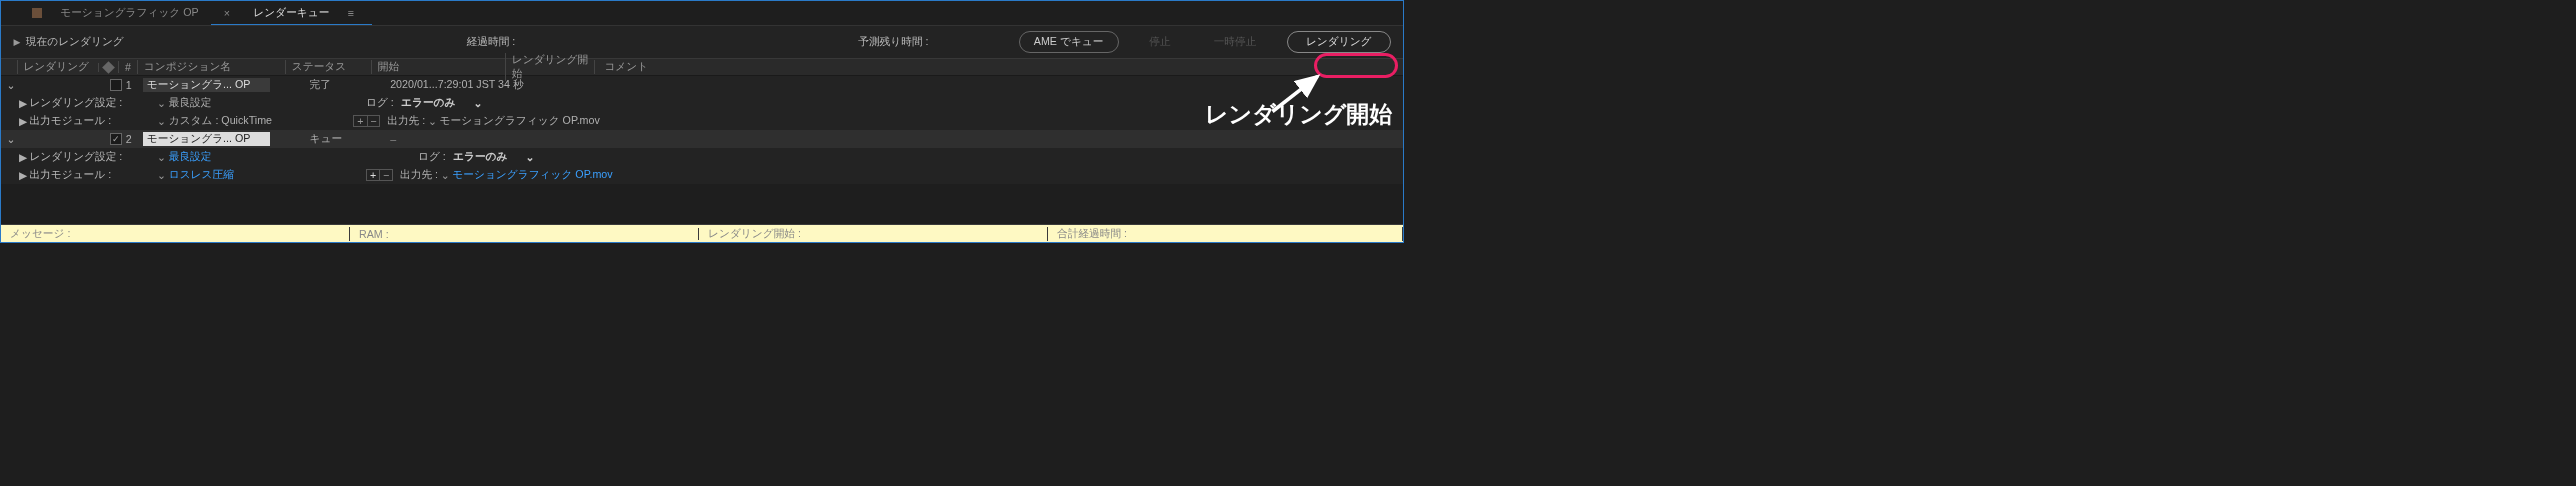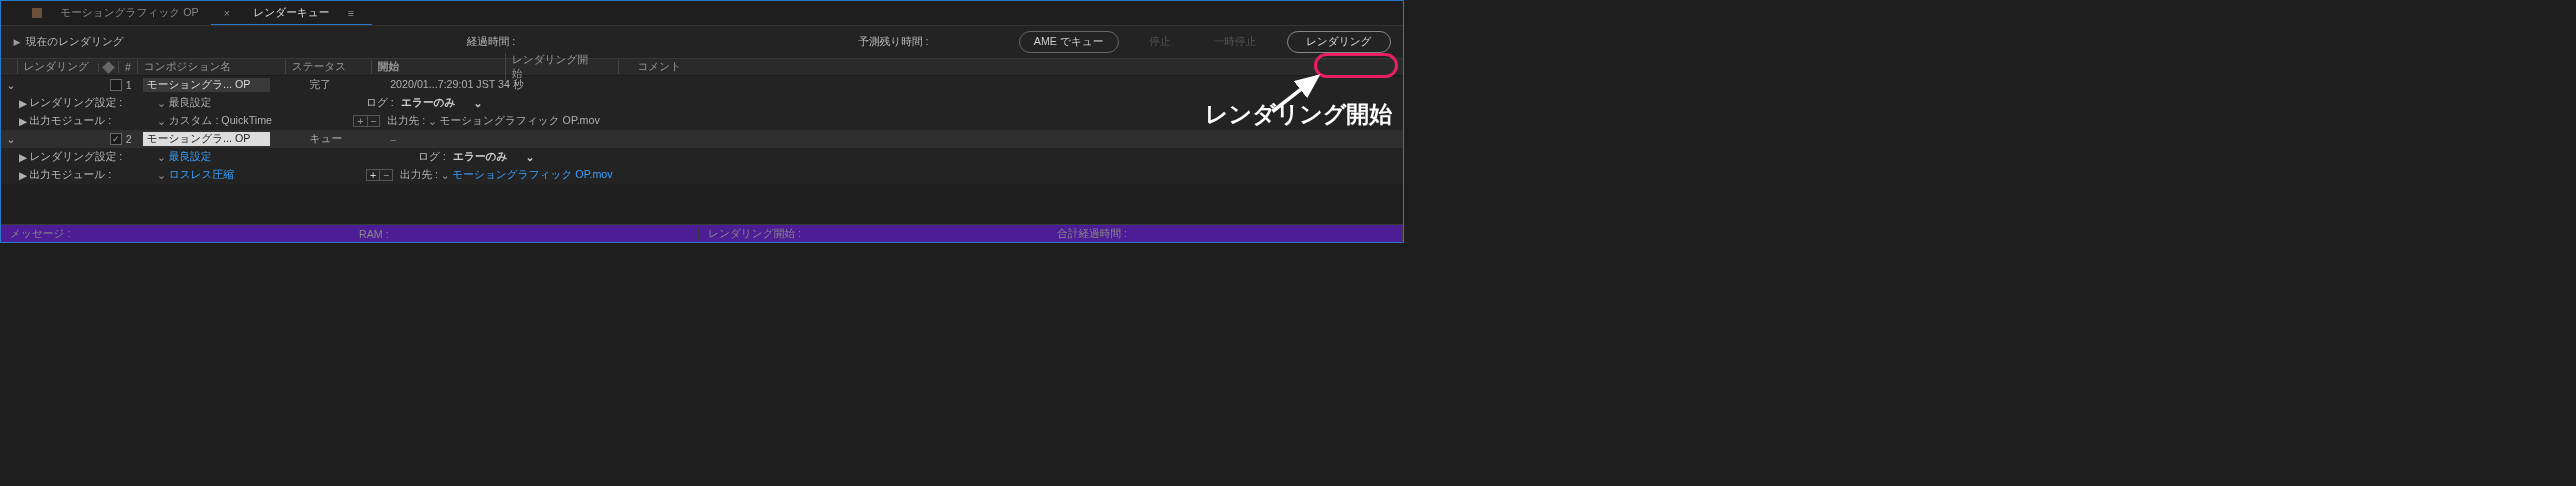--- a/index.html
+++ b/index.html
@@ -97,23 +97,23 @@
       border-top: 0.9px solid #383838;
       border-bottom: 0.9px solid #1a1a1a;
       padding-left: 16px;
       color: #999;
     }
     .col-render { width: 81px; padding-left: 5.4px; border-left: 0.9px solid #444; }
     .col-tag { width: 19.7px; border-left: 0.9px solid #444; display:flex; align-items:center; justify-content:center;}
     .col-num { width: 19.7px; border-left: 0.9px solid #444; text-align:center;}
     .col-comp { width: 114px; border-left: 0.9px solid #444; padding-left:5.4px;}
     .col-status { width: 86px; border-left: 0.9px solid #444; padding-left:5.4px;margin-left:34px;}
-    .col-start { width: 134px; border-left: 0.9px solid #444; padding-left:5.4px;font-weight:bold;}
+    .col-start { width: 134px; border-left: 0.9px solid #444; padding-left:5.4px;}
     .col-rtime { width: 89px; border-left: 0.9px solid #444; padding-left:5.4px;}
-    .col-comment { flex:1; border-left: 0.9px solid #444; padding-left:18px;margin-left:24px;}
+    .col-comment { flex:1; border-left: 0.9px solid #444; padding-left:9px;}
     .items { background: #232323; }
     .item-row, .sub-row {
       display: flex;
       align-items: center;
       height: 18px;
       padding-left: 5.4px;
     }
     .item-row.alt { background: #2f2f2f; }
     .item-row .twirl-col { width: 10.7px; }
     .sub-row .twirl-col { width: 23px; padding-left: 12.5px; }
@@ -158,21 +158,21 @@
       padding: 0 3.6px;
       font-weight: bold;
     }
     .footer {
       position: absolute;
       bottom: 0;
       left: 0;
       right: 0;
       display: flex;
       height: 18px;
-      background: #4c1d95;
+      background: #fef9c3;
       border-top: 0.9px solid #3a3a3a;
       color: #888;
       align-items:center;
     }
     .footer > div { padding: 0 9px; border-right: 0.9px solid #3a3a3a; }
     .annotation {
       position: absolute;
       right: 10.7px;
       top: 98px;
       display: flex;

